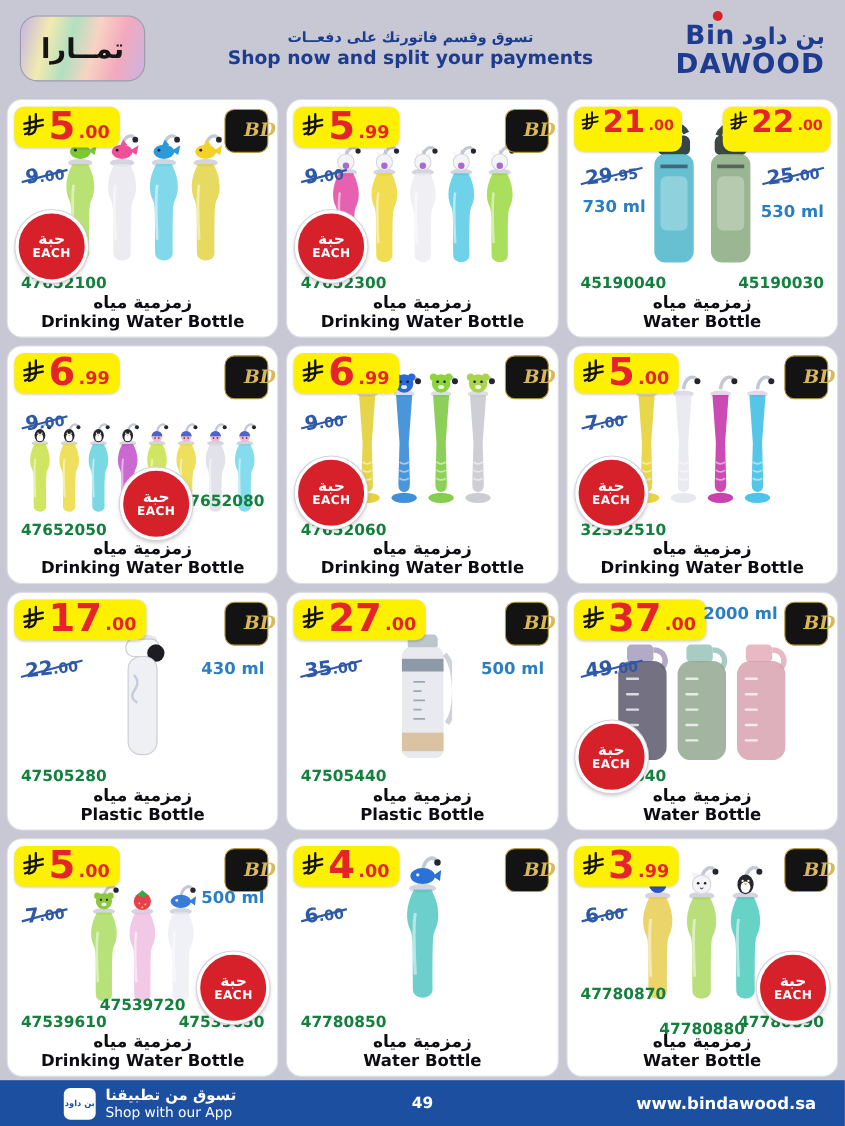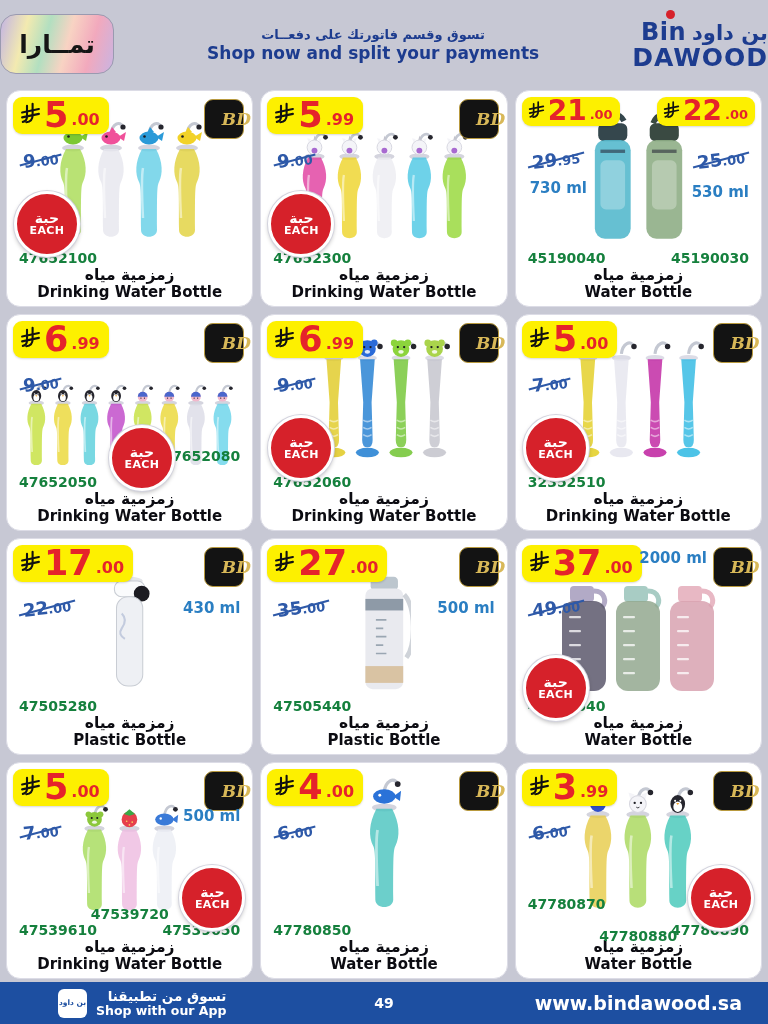--- a/index.html
+++ b/index.html
@@ -1,18 +1,18 @@
 <!DOCTYPE html>
 <html lang="en" style="--bg: #c7c8d4; --blue: #1d3c8f; --tag: #fdf000; --red: #e5232b; --oldblue: #2e59a8; --badge: #d6212a; --volblue: #2a7ec2; --footer: #1d4fa1;"><head>
 <meta charset="utf-8">
 <style>
   html,body{margin:0;padding:0;width:768px;height:1024px;overflow:hidden;
     font-family:"DejaVu Sans",sans-serif;background:var(--bg,#c7c8d4);}
   
-  .header{height:88px;display:flex;align-items:center;justify-content:space-between;padding:0 0;}
+  .header{height:88px;display:flex;align-items:center;justify-content:space-between;padding:0 18px;}
   .tamara{width:112px;height:58px;border-radius:16px;border:1px solid #9a9ab0;
     background:linear-gradient(105deg,#c3b4e4 0%,#f3eab0 22%,#b2dfc0 40%,#f8d3c3 58%,#f2a9bd 78%,#c9b4e2 100%);
     display:flex;align-items:center;justify-content:center;}
   .tamara span{font-size:25px;font-weight:800;color:#151515;}
   .hcenter{text-align:center;color:var(--blue,#1d3c8f);}
   .hcenter .title{font-size:29px;font-weight:800;line-height:1.05;}
   .hcenter .sub-ar{font-size:13px;font-weight:700;margin-top:2px;}
   .hcenter .sub-en{font-size:17px;font-weight:700;margin-top:1px;}
   .brand{text-align:right;color:var(--blue,#1d3c8f);position:relative;}
   .brand .l1{display:flex;gap:6px;justify-content:flex-end;align-items:baseline;font-weight:800;}
@@ -22,21 +22,21 @@
   .brand .dot{position:absolute;top:-8px;left:34px;width:9px;height:9px;border-radius:50%;background:#d6212a;}
   
   .grid{display:grid;grid-template-columns:repeat(3,1fr);gap:7px;padding:2px 6px 0 6px;}
   .card{position:relative;height:215px;background:#fff;border:1px solid #dcdce6;border-radius:14px;overflow:hidden;}
   
   .tag{position:absolute;top:6px;left:6px;background:var(--tag,#fdf000);border-radius:9px;
     padding:3px 9px 4px 7px;display:flex;align-items:flex-end;gap:3px;z-index:3;box-shadow:0 1px 2px rgba(0,0,0,.15);}
   .tag .riyal{width:21px;height:27px;margin-bottom:3px;}
   .tag .int{font-size:35px;line-height:.82;font-weight:900;color:var(--red,#e5232b);}
   .tag .dec{font-size:16px;font-weight:900;color:var(--red,#e5232b);margin-bottom:1px;}
-  .tag.sm{padding:2px 7px 3px 6px;}
+  .tag.sm{padding:2px 7px 15px 6px;}
   .tag.sm .int{font-size:28px;}
   .tag.sm .dec{font-size:13px;}
   .tag.sm .riyal{width:17px;height:22px;margin-bottom:2px;}
   .tag.t2b{left:auto;right:6px;}
   
   .old{position:absolute;top:58px;left:16px;color:var(--oldblue,#2e59a8);font-weight:800;
     transform:rotate(-7deg);z-index:2;white-space:nowrap;}
   .old .oi{font-size:18px;}
   .old .od{font-size:13px;}
   .old::before{content:"";position:absolute;left:-10%;right:-10%;top:46%;height:2px;background:var(--oldblue,#2e59a8);transform:rotate(-8deg);}
@@ -68,23 +68,23 @@
   .name{position:absolute;left:0;right:0;bottom:5px;text-align:center;z-index:2;color:#0c0c12;}
   .name .ar{font-size:15.5px;font-weight:800;line-height:1.1;}
   .name .en{font-size:15px;font-weight:800;line-height:1.15;}
   
   .footer{position:absolute;left:0;right:0;bottom:0;height:42px;background:var(--footer,#1d4fa1);
     display:flex;align-items:center;justify-content:space-between;padding:0 26px;color:#fff;}
   .fleft{display:flex;align-items:center;gap:9px;margin-left:32px;}
   .appicon{width:29px;height:29px;background:#fff;border-radius:6px;display:flex;align-items:center;justify-content:center;}
   .appicon span{color:#1d4fa1;font-size:7.5px;font-weight:800;text-align:center;line-height:1;}
   .ftext .ar{font-size:13.5px;font-weight:800;line-height:1.1;}
-  .ftext .en{font-size:12.5px;font-weight:700;line-height:1.1;}
+  .ftext .en{font-size:12.5px;font-weight:400;line-height:1.1;}
   .fpage{position:absolute;left:50%;transform:translateX(-50%);font-size:14px;font-weight:700;}
-  .fsite{font-size:19px;font-weight:800;}
+  .fsite{font-size:15px;font-weight:800;}
 </style>
 </head>
 <body>
 
 <div class="header">
   <div class="tamara">
     <span>تمــارا</span>
   </div>
   <div class="hcenter">
     <div class="sub-ar" dir="rtl">تسوق وقسم فاتورتك على دفعــات</div>

